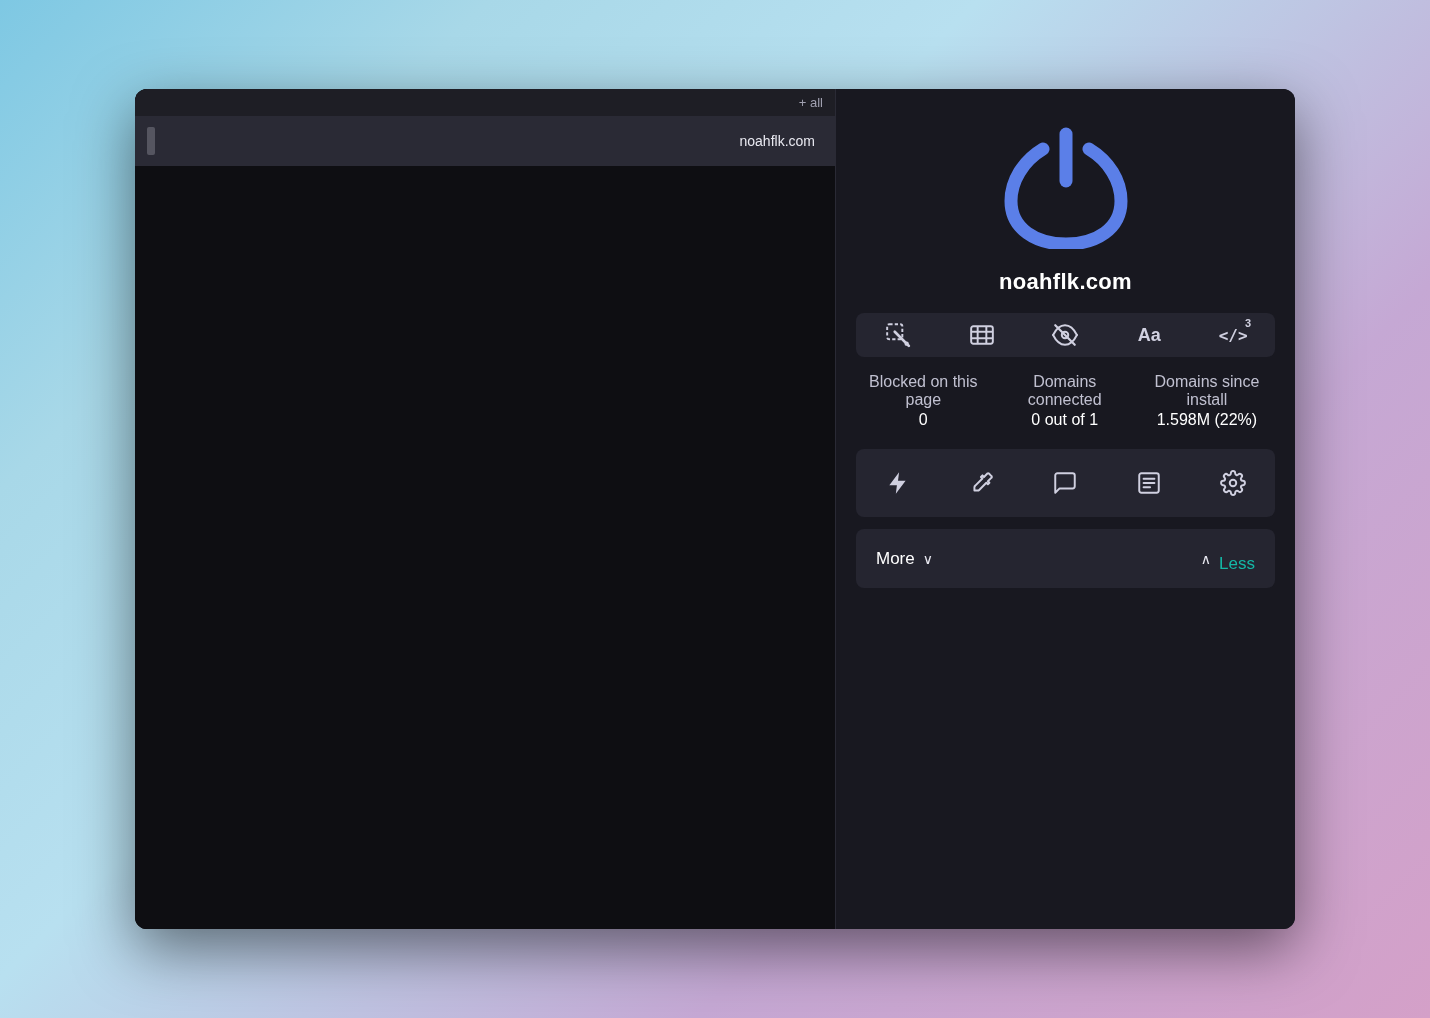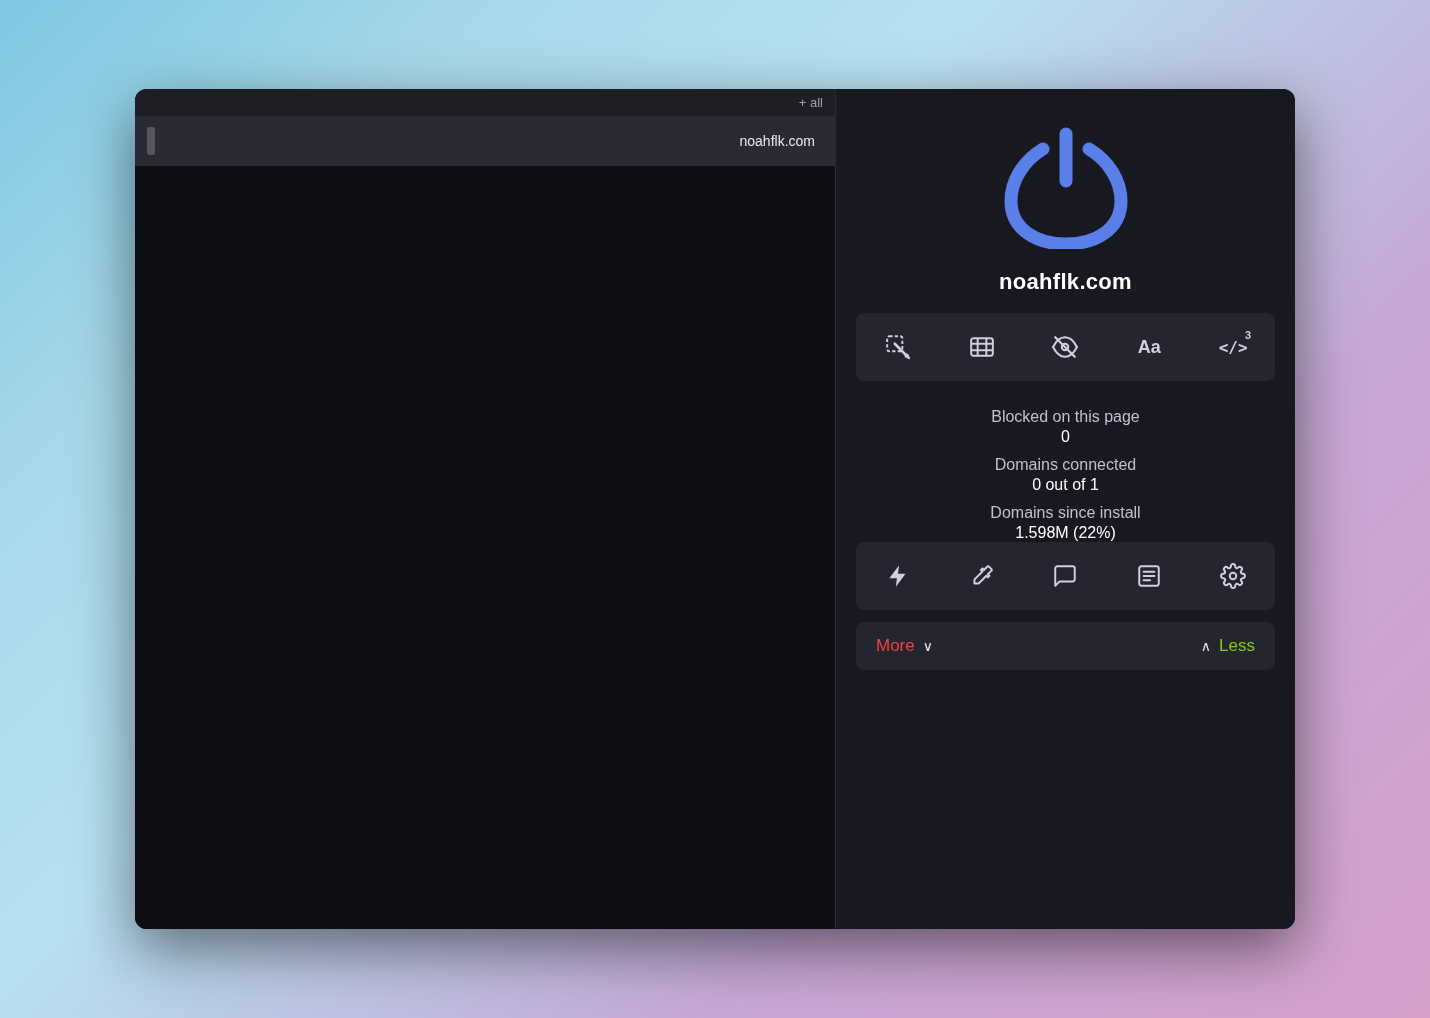--- a/index.html
+++ b/index.html
@@ -124,22 +124,22 @@
     }
 
     
     .icon-toolbar {
       width: 100%;
       background: #252530;
       border-radius: 8px;
       display: flex;
       align-items: flex-start;
       justify-content: space-around;
-      padding: 12px 0;
-      margin-bottom: 27px;
+      padding: 0 0;
+      margin-bottom: 16px;
     }
 
     .toolbar-icon {
       color: #d0d0e0;
       font-size: 22px;
       cursor: pointer;
       display: flex;
       align-items: center;
       justify-content: center;
       width: 44px;
@@ -153,23 +153,24 @@
       top: 2px;
       right: 2px;
       font-size: 11px;
       color: #d0d0e0;
     }
 
     
     .stats-section {
       width: 100%;
       display: flex;
-      flex-direction: column;
+      flex-direction: row;
       align-items: center;
       gap: 10px;
+      margin-bottom: 20px;
     }
 
     .stat-block {
       text-align: center;
     }
 
     .stat-label {
       color: #c0c0d0;
       font-size: 16px;
       font-weight: 400;
@@ -206,21 +207,21 @@
       margin-bottom: 12px;
     }
 
     .more-section {
       display: flex;
       align-items: center;
       gap: 8px;
     }
 
     .more-label {
-      color: #ef4444;
+      color: #ffffff;
       font-size: 17px;
       font-weight: 500;
     }
 
     .chevron-down {
       color: #e8e8f0;
       font-size: 14px;
     }
 
     .less-section {
@@ -228,23 +229,24 @@
       align-items: center;
       gap: 8px;
     }
 
     .chevron-up {
       color: #e8e8f0;
       font-size: 14px;
     }
 
     .less-label {
-      color: #84cc16;
+      color: #14b8a6;
       font-size: 17px;
       font-weight: 500;
+      margin-top: 11px;
     }
 
     
     .svg-icon {
       width: 26px;
       height: 26px;
     }
   </style>
 </head>
 <body>

